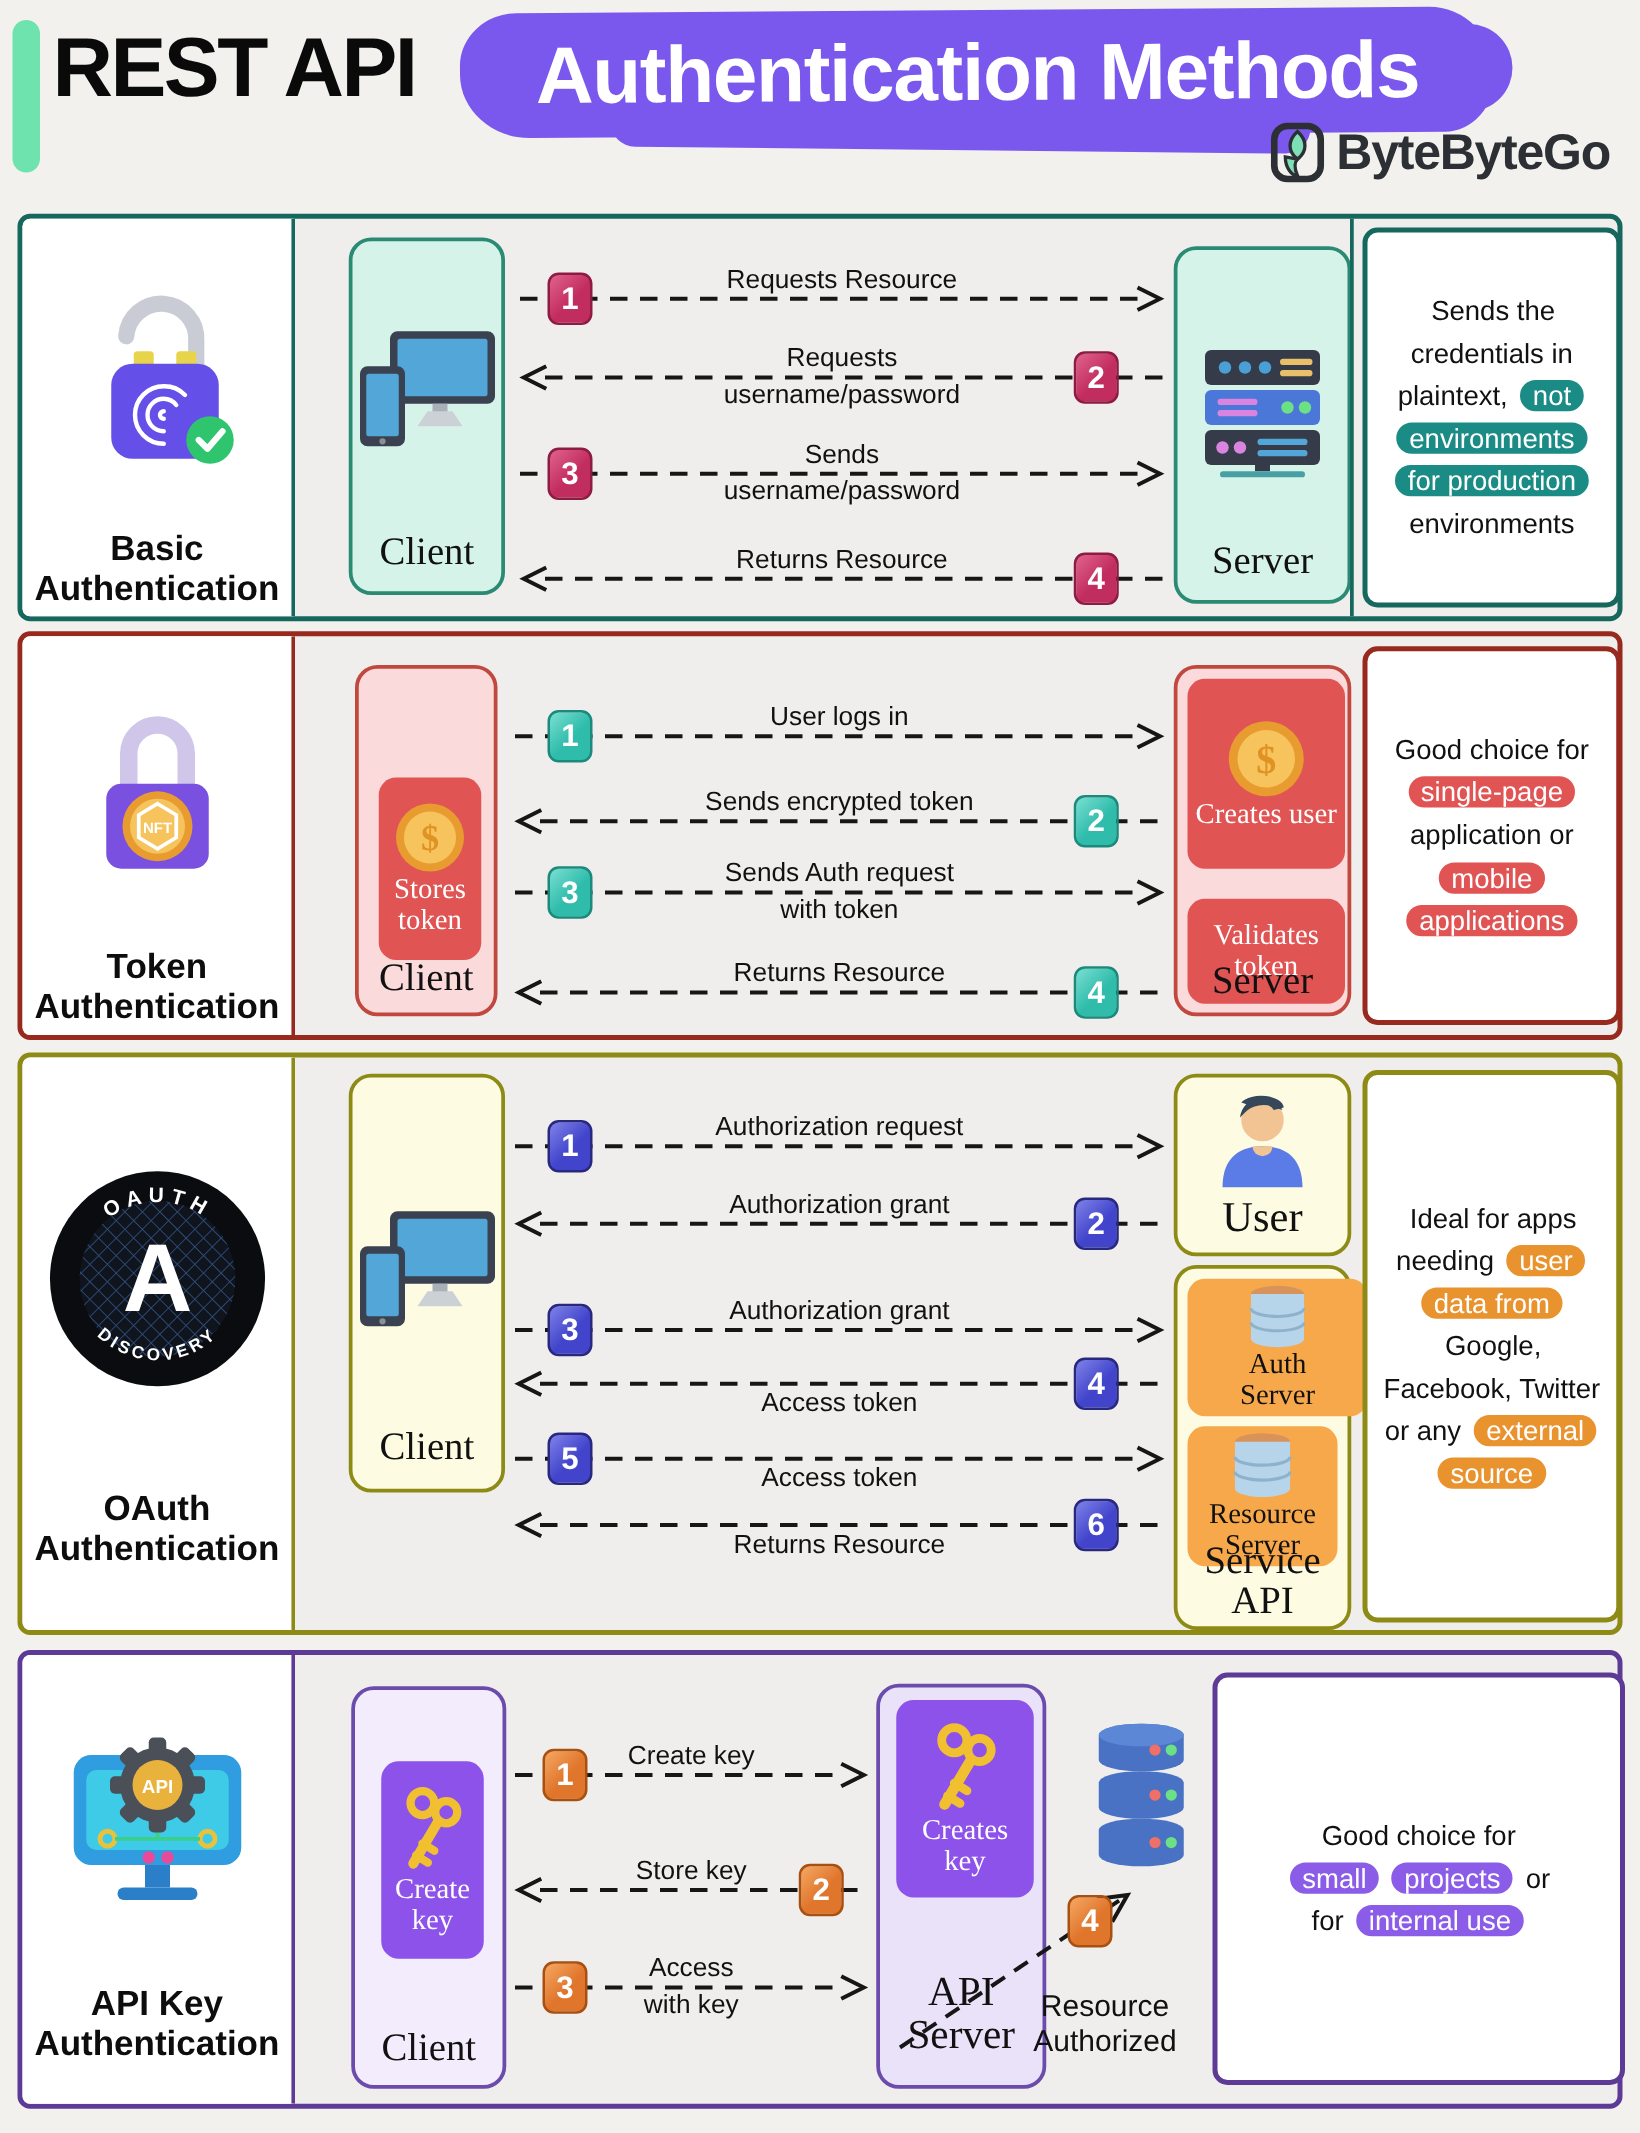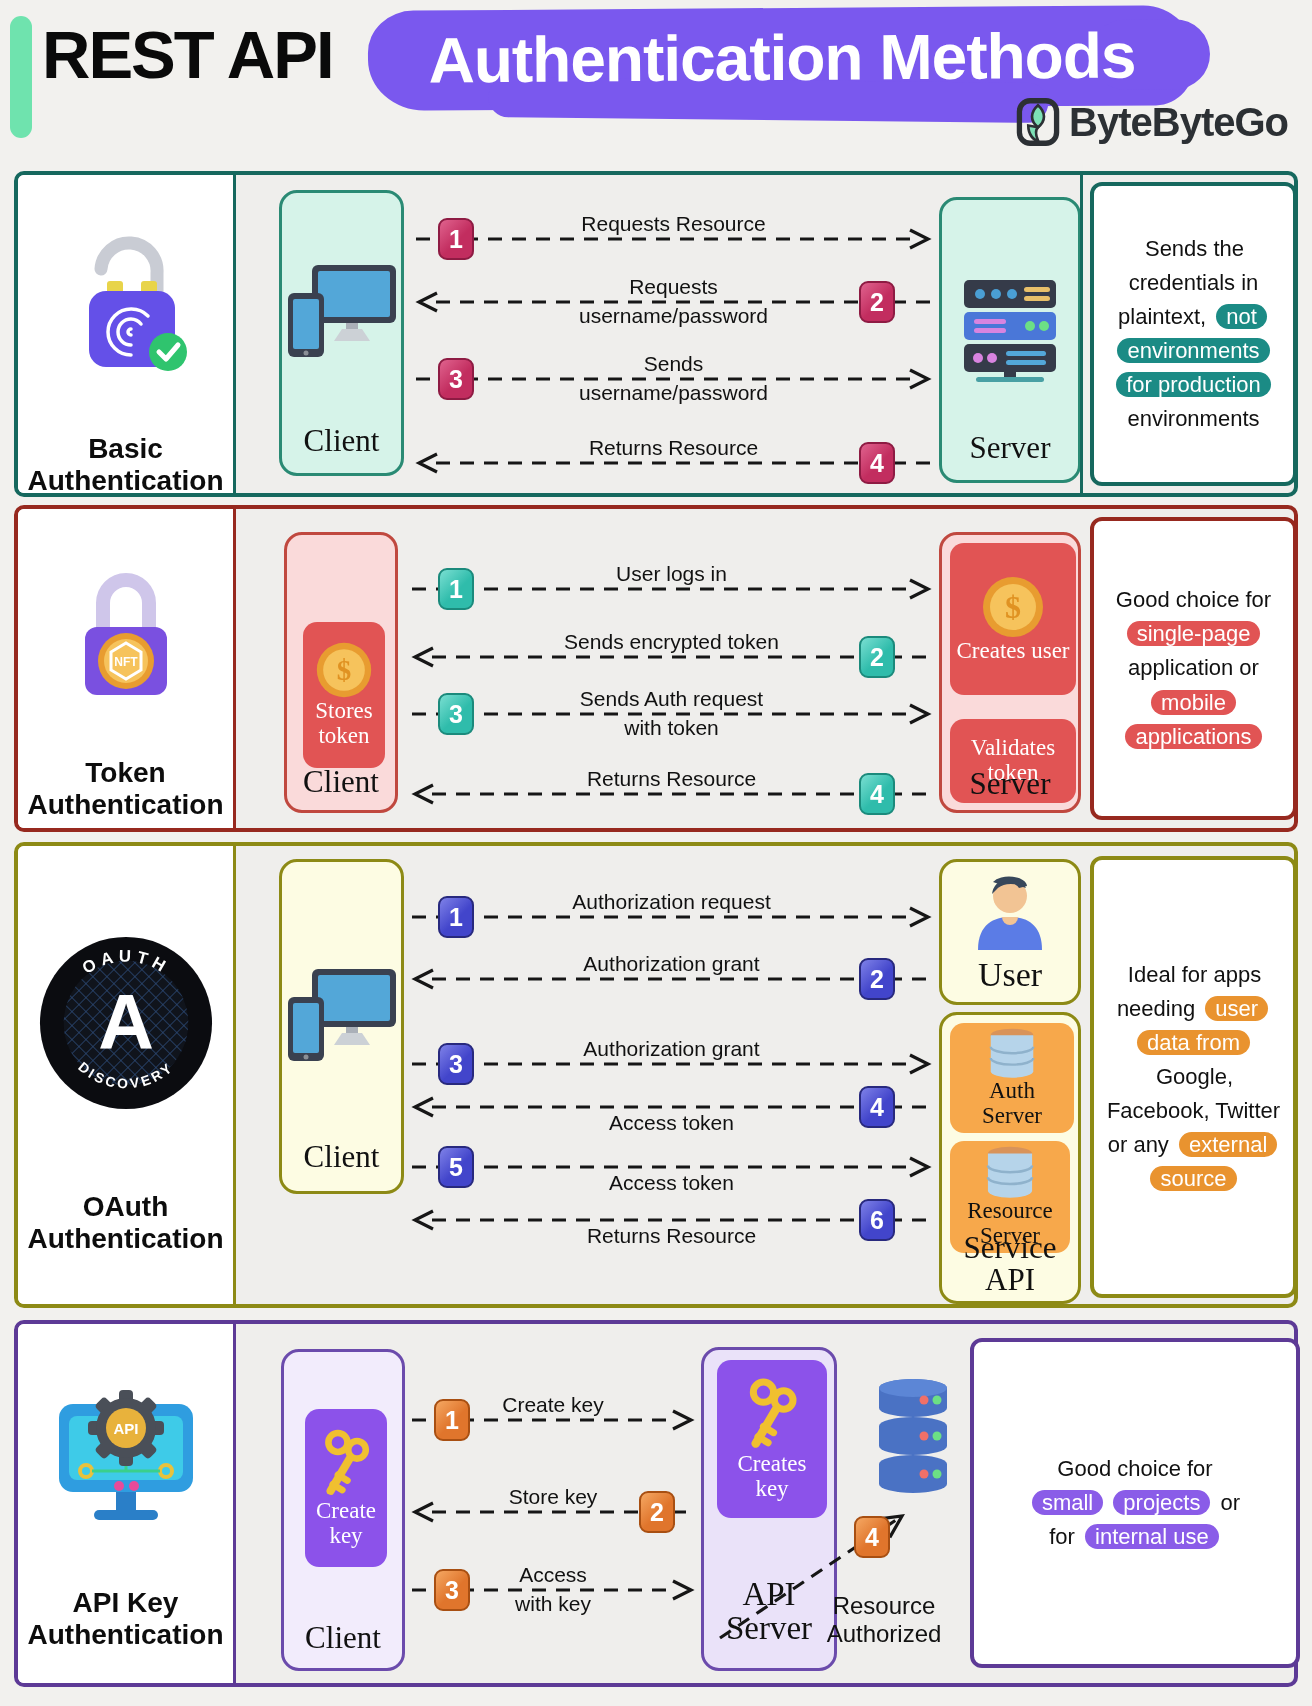--- a/index.html
+++ b/index.html
@@ -102,21 +102,21 @@
       <rect x="90" y="56" width="16" height="14" rx="3" fill="#e8d44a"></rect>
       <rect x="38" y="66" width="86" height="76" rx="17" fill="#6450e8"></rect>
       <g stroke="#fff" stroke-width="3.5" fill="none" stroke-linecap="round">
         <path d="M80,130 a23,23 0 0 1 0,-46 a23,23 0 0 1 17,7"></path>
         <path d="M80,120 a13,13 0 0 1 0,-26 a13,13 0 0 1 10,5"></path>
         <path d="M80,110 a3,3 0 0 1 0,-6"></path>
       </g>
       <circle cx="117" cy="127" r="19" fill="#2fc46e"></circle>
       <path d="M108,127 L115,134 L127,120" stroke="#fff" stroke-width="5" fill="none" stroke-linecap="round" stroke-linejoin="round"></path>
     </svg>
-    <div class="sec-title" style="top:258px">
+    <div class="sec-title" style="top:248px">
       <div>Basic</div>
       <div>Authentication</div>
     </div>
   </div>
 
   <div class="entity" style="left:261px; top:15px; width:125px; height:286px;">
     <svg class="entity-icon" style="top:70px" width="112" height="96" viewBox="0 0 112 96">
       <rect x="26" y="2" width="84" height="58" rx="6" fill="#3a4150"></rect>
       <rect x="32" y="8" width="72" height="46" rx="2" fill="#53a7d8"></rect>
       <rect x="60" y="60" width="12" height="8" fill="#aab0b8"></rect>
@@ -333,21 +333,21 @@
       <circle cx="42" cy="26" r="17" fill="#f2c494"></circle>
       <path d="M24,24 a18,18 0 0 1 34,-6 l-6,-2 a18,14 0 0 0 -24,4 z" fill="#37475a"></path>
       <path d="M25,12 a18,10 0 0 1 34,4 l-8,2 a14,12 0 0 0 -20,-4 z" fill="#37475a"></path>
       <path d="M10,80 C10,54 26,47 42,47 C58,47 74,54 74,80 Z" fill="#5b7ce6"></path>
       <path d="M34,47 a8,8 0 0 0 16,0 z" fill="#f2c494"></path>
     </svg>
     <div class="entity-label" style="bottom:8px; font-size:34px">User</div>
   </div>
 
   <div class="entity" style="left:921px; top:166px; width:142px; height:292px;">
-    <div class="inner-box dark-text" style="left:8px; top:8px; width:124px; height:110px;">
+    <div class="inner-box dark-text" style="left:8px; top:8px; width:144px; height:110px;">
       <svg width="54" height="56" viewBox="0 0 60 64">
         <ellipse cx="30" cy="10" rx="26" ry="8" fill="#d8935a"></ellipse>
         <path d="M4,10 L4,54 a26,8 0 0 0 52,0 L56,10" fill="#b6d4ea"></path>
         <path d="M4,24 a26,8 0 0 0 52,0" fill="none" stroke="#8fb2cc" stroke-width="3"></path>
         <path d="M4,38 a26,8 0 0 0 52,0" fill="none" stroke="#8fb2cc" stroke-width="3"></path>
       </svg>
       <div>
         <div>Auth</div>
         <div>Server</div>
       </div>

